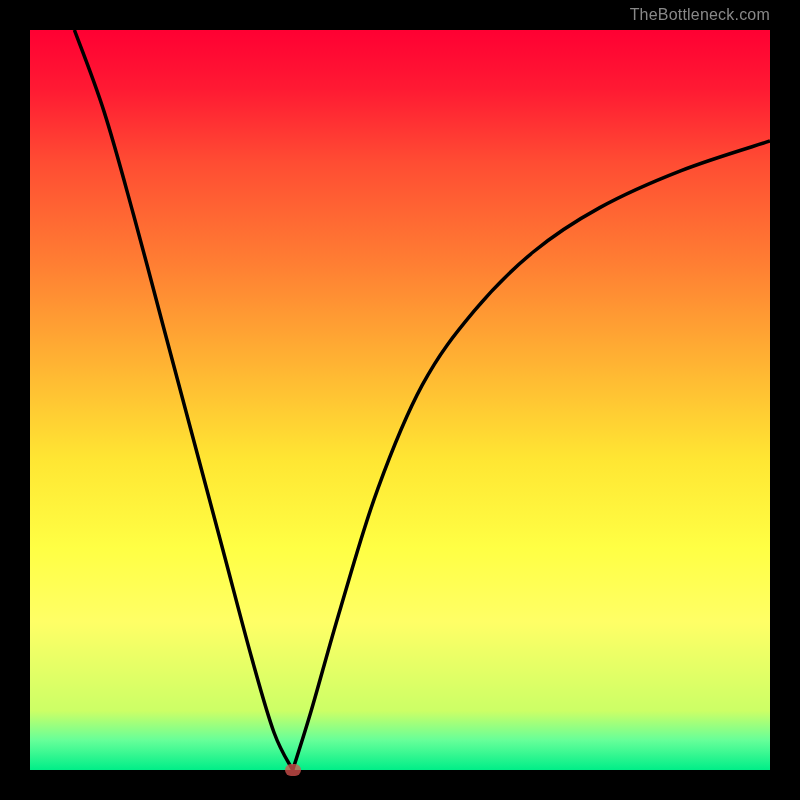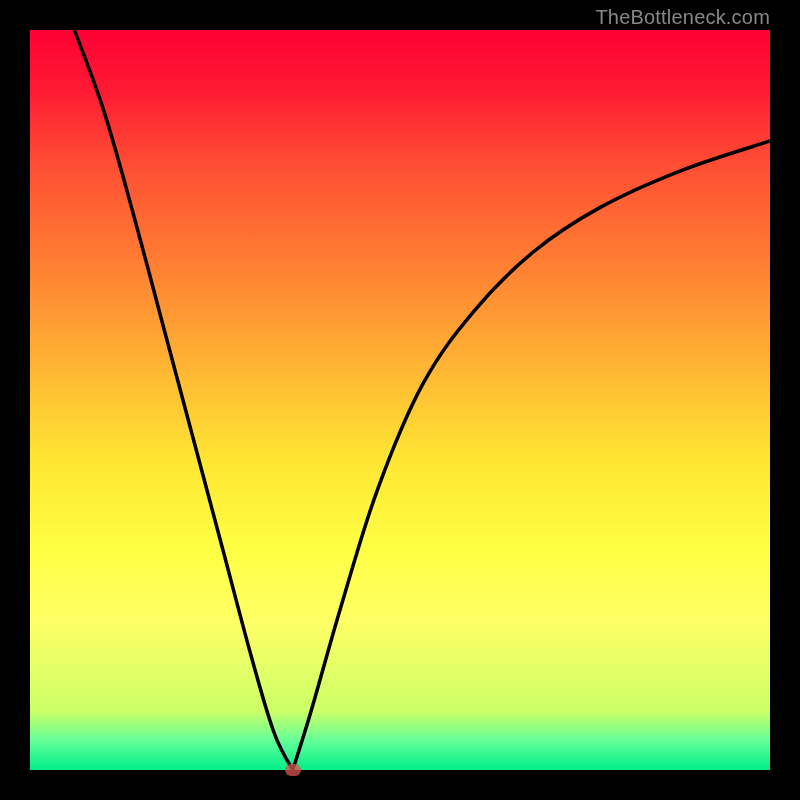--- a/index.html
+++ b/index.html
@@ -29,21 +29,21 @@
       #66ff99 96%,
       #00ee88 100%
     );
   }
   .watermark {
     position: absolute;
     top: 6px;
     right: 30px;
     color: #888;
     font-family: Arial, sans-serif;
-    font-size: 20px;
+    font-size: 16px;
     letter-spacing: 0.2px;
     margin-left: 9px;
   }
   svg.curve {
     position: absolute;
     left: 0; top: 0;
     width: 100%;
     height: 100%;
     pointer-events: none;
   }

